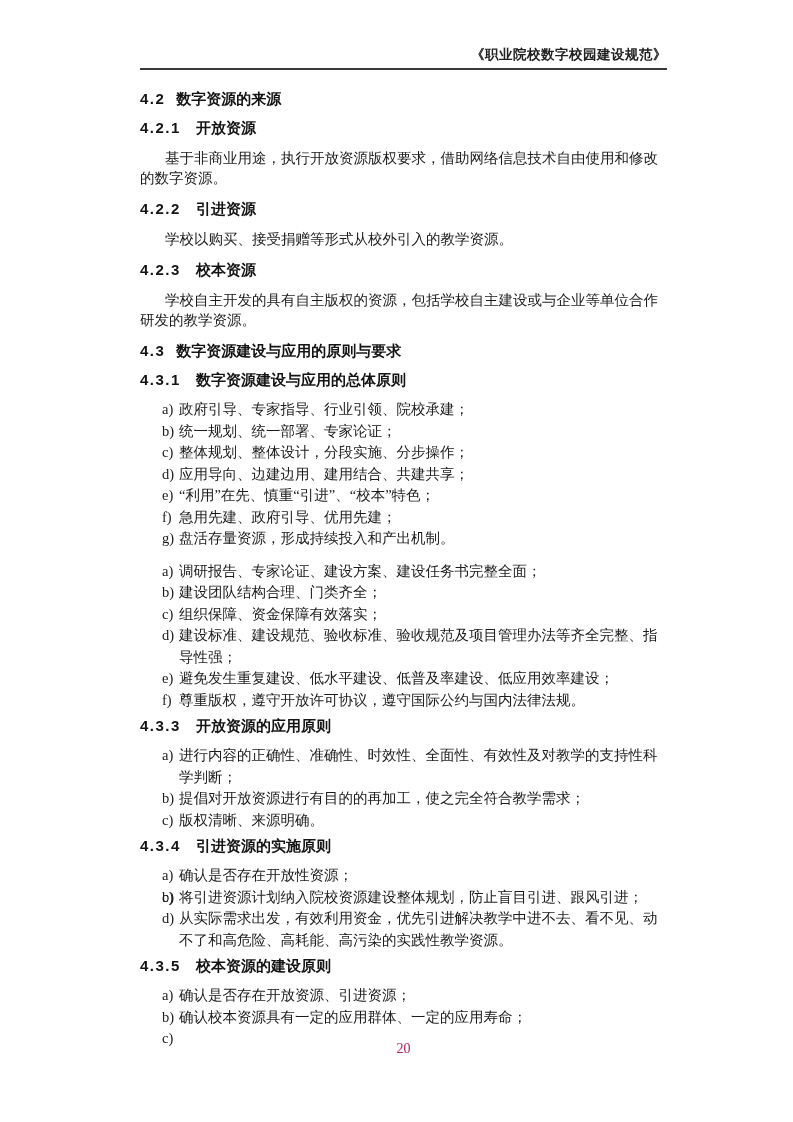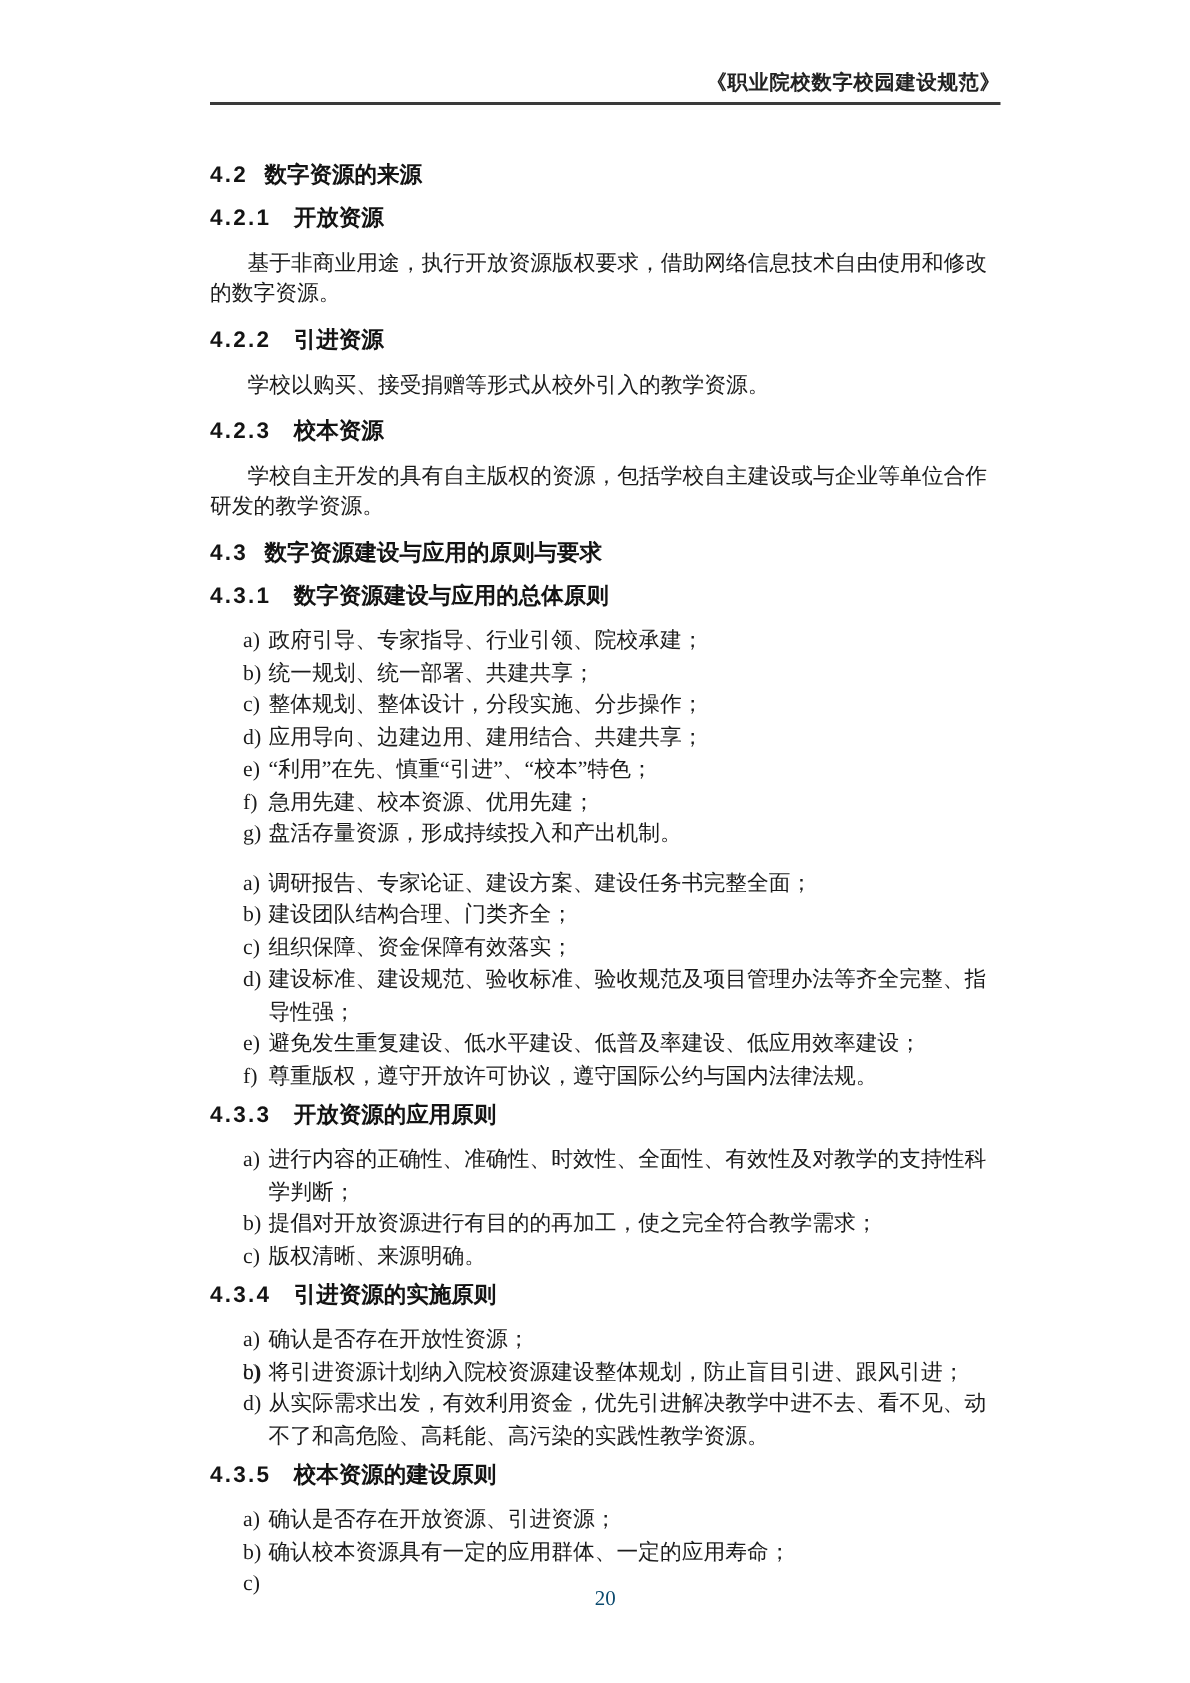--- a/index.html
+++ b/index.html
@@ -22,21 +22,21 @@
     font-size: 13.5px;
     line-height: 17px;
     color: #222222;
     letter-spacing: 0.5px;
   }
   .header-rule {
     height: 2px;
     background: #3a3a3a;
     margin-top: 5px;
   }
-  .content { padding-top: 26px; }
+  .content { padding-top: 8px; }
   .h2, .h3 {
     font-family: "Liberation Sans", "DejaVu Sans", sans-serif;
     font-weight: 700;
     font-size: 15px;
     line-height: 16px;
     margin-top: 13px;
     color: #141414;
   }
   .list + .h2, .list + .h3 { margin-top: 7px; }
   .h2 .num, .h3 .num {
@@ -62,21 +62,21 @@
     position: absolute;
     left: 22px;
     top: 0;
   }
   .gap-before { margin-top: 32px; }
   .page-footer {
     text-align: center;
     margin-top: 12px;
     font-size: 14px;
     line-height: 18px;
-    color: #0c4a6e;
+    color: #be185d;
   }
 </style>
 </head>
 <body>
 
 <div class="page">
   <div class="page-header">
     <span>《职业院校数字校园建设规范》</span>
   </div>
   <div class="header-rule"></div>
@@ -86,25 +86,25 @@
       <div class="h3"><span class="num">4.2.1</span><span class="ttl">开放资源</span></div>
       <div class="para">基于非商业用途，执行开放资源版权要求，借助网络信息技术自由使用和修改的数字资源。</div>
       <div class="h3"><span class="num">4.2.2</span><span class="ttl">引进资源</span></div>
       <div class="para">学校以购买、接受捐赠等形式从校外引入的教学资源。</div>
       <div class="h3"><span class="num">4.2.3</span><span class="ttl">校本资源</span></div>
       <div class="para">学校自主开发的具有自主版权的资源，包括学校自主建设或与企业等单位合作研发的教学资源。</div>
       <div class="h2"><span class="num">4.3</span><span class="ttl">数字资源建设与应用的原则与要求</span></div>
       <div class="h3"><span class="num">4.3.1</span><span class="ttl">数字资源建设与应用的总体原则</span></div>
       <div class="list">
         <div class="list-item"><span class="list-marker">a)</span><span class="list-text">政府引导、专家指导、行业引领、院校承建；</span></div>
-        <div class="list-item"><span class="list-marker">b)</span><span class="list-text">统一规划、统一部署、共建共享；</span></div>
+        <div class="list-item"><span class="list-marker">b)</span><span class="list-text">统一规划、统一部署、专家论证；</span></div>
         <div class="list-item"><span class="list-marker">c)</span><span class="list-text">整体规划、整体设计，分段实施、分步操作；</span></div>
         <div class="list-item"><span class="list-marker">d)</span><span class="list-text">应用导向、边建边用、建用结合、共建共享；</span></div>
         <div class="list-item"><span class="list-marker">e)</span><span class="list-text">“利用”在先、慎重“引进”、“校本”特色；</span></div>
-        <div class="list-item"><span class="list-marker">f)</span><span class="list-text">急用先建、校本资源、优用先建；</span></div>
+        <div class="list-item"><span class="list-marker">f)</span><span class="list-text">急用先建、政府引导、优用先建；</span></div>
         <div class="list-item"><span class="list-marker">g)</span><span class="list-text">盘活存量资源，形成持续投入和产出机制。</span></div>
       </div>
       <div class="list">
         <div class="list-item"><span class="list-marker">a)</span><span class="list-text">调研报告、专家论证、建设方案、建设任务书完整全面；</span></div>
         <div class="list-item"><span class="list-marker">b)</span><span class="list-text">建设团队结构合理、门类齐全；</span></div>
         <div class="list-item"><span class="list-marker">c)</span><span class="list-text">组织保障、资金保障有效落实；</span></div>
         <div class="list-item"><span class="list-marker">d)</span><span class="list-text">建设标准、建设规范、验收标准、验收规范及项目管理办法等齐全完整、指导性强；</span></div>
         <div class="list-item"><span class="list-marker">e)</span><span class="list-text">避免发生重复建设、低水平建设、低普及率建设、低应用效率建设；</span></div>
         <div class="list-item"><span class="list-marker">f)</span><span class="list-text">尊重版权，遵守开放许可协议，遵守国际公约与国内法律法规。</span></div>
       </div>

